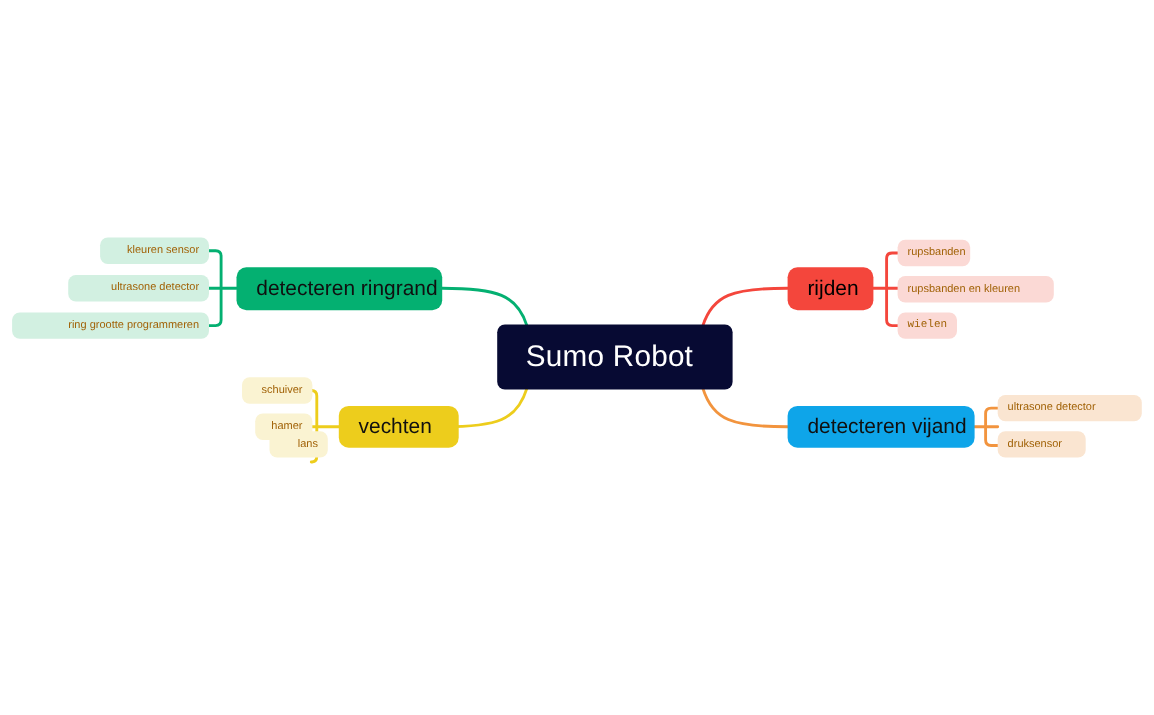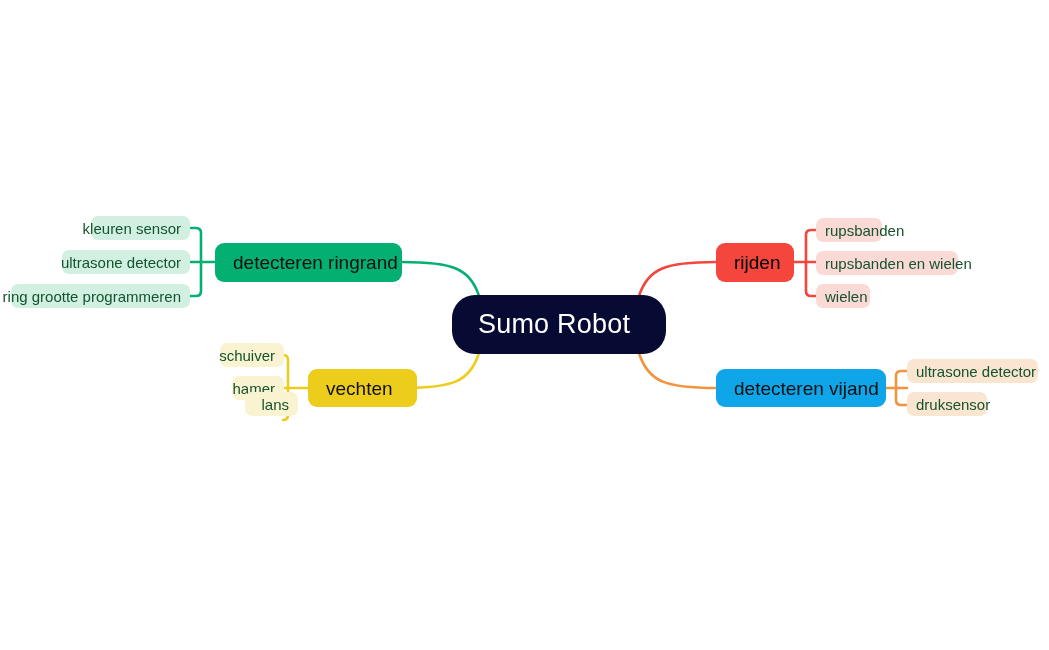--- a/index.html
+++ b/index.html
@@ -35,38 +35,38 @@
     box-sizing: border-box;
     display: flex;
     align-items: center;
     white-space: nowrap;
     line-height: 1;
   }
 
   .root-node {
     background: #070A33;
     color: #ffffff;
-    border-radius: 23px;
+    border-radius: 7px;
     font-size: 27px;
     letter-spacing: 0.2px;
     padding: 0 26px;
   }
 
   .branch-node {
     border-radius: 9px;
     font-size: 19px;
     color: #101010;
     padding: 0 18px;
   }
   .branch-node.light-text { color: #000000; }
 
   .leaf-node {
     border-radius: 7px;
-    font-size: 15px;
-    color: #14532d;
+    font-size: 10px;
+    color: #a16207;
     padding: 0 9px;
     justify-content: flex-start;
   }
   .leaf-node.align-right { justify-content: flex-end; }
 </style>
 </head>
 <body>
 
 <div id="canvas">
 
@@ -110,23 +110,23 @@
       <div class="leaf-node node align-right" style="left: 245px; top: 392px; width: 39px; height: 24px; background: rgb(250, 243, 210); padding-left: 44px;">
         <span>lans</span>
       </div>
       <div class="branch-node node light-text" style="left: 716px; top: 243px; width: 78px; height: 39px; background: rgb(244, 70, 60);">
         <span>rijden</span>
       </div>
       <div class="leaf-node node" style="left: 816px; top: 218px; width: 66px; height: 24px; background: rgb(251, 217, 213);">
         <span>rupsbanden</span>
       </div>
       <div class="leaf-node node" style="left: 816px; top: 251px; width: 142px; height: 24px; background: rgb(251, 217, 213);">
-        <span>rupsbanden en wielen</span>
+        <span>rupsbanden en kleuren</span>
       </div>
-      <div class="leaf-node node" style="left: 816px; top: 284px; width: 54px; height: 24px; background: rgb(251, 217, 213);">
+      <div class="leaf-node node" style="left: 816px; top: 284px; width: 54px; height: 24px; background: rgb(251, 217, 213); font-family: Liberation Mono, monospace;">
         <span>wielen</span>
       </div>
       <div class="branch-node node" style="left: 716px; top: 369px; width: 170px; height: 38px; background: #0ea5e9;">
         <span>detecteren vijand</span>
       </div>
       <div class="leaf-node node" style="left: 907px; top: 359px; width: 131px; height: 24px; background: rgb(250, 229, 209);">
         <span>ultrasone detector</span>
       </div>
       <div class="leaf-node node" style="left: 907px; top: 392px; width: 80px; height: 24px; background: rgb(250, 229, 209);">
         <span>druksensor</span>

